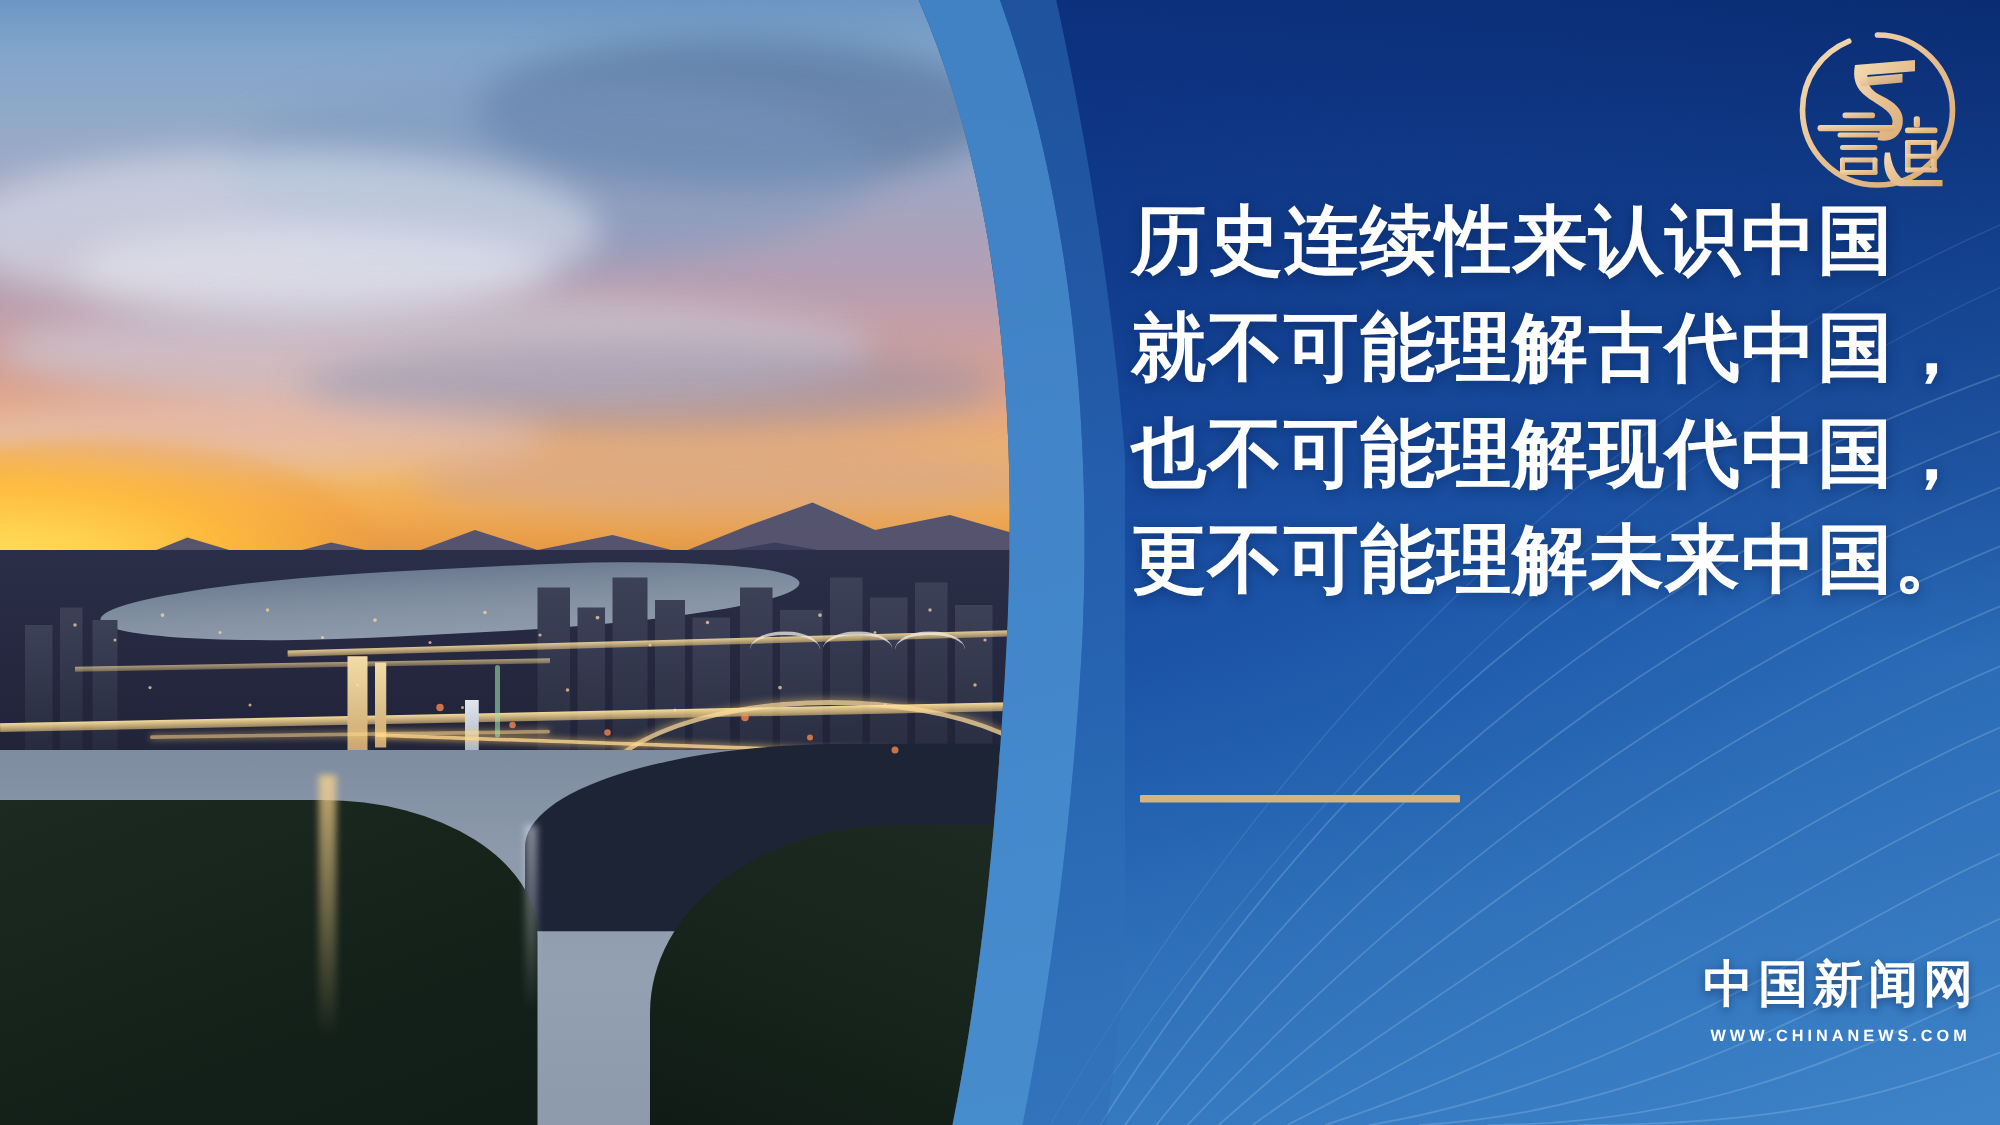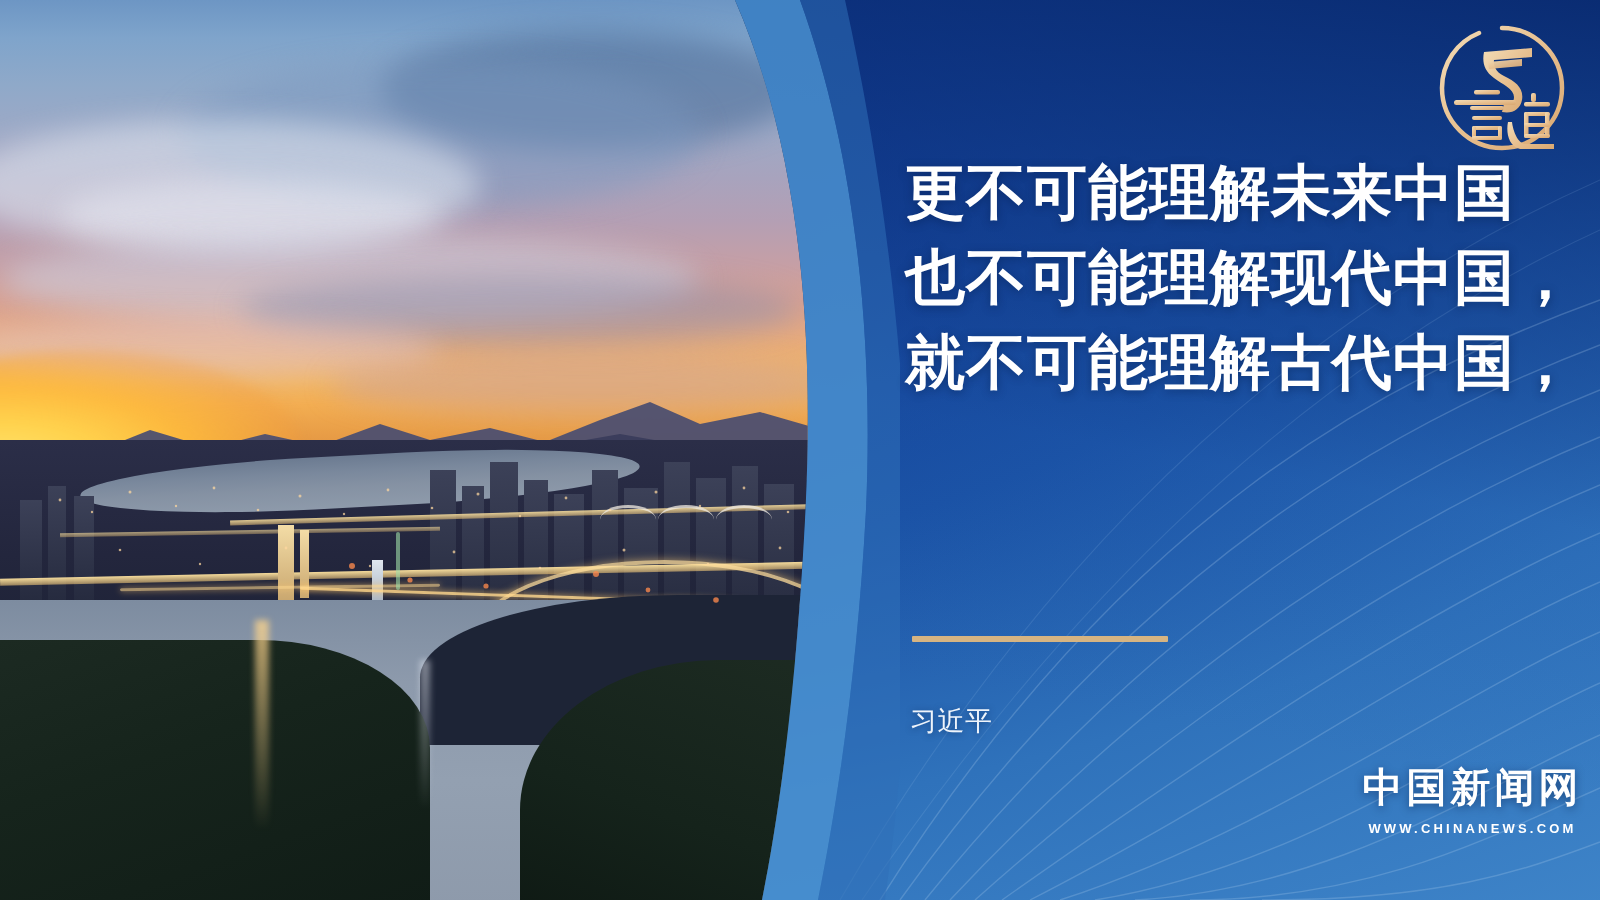--- a/index.html
+++ b/index.html
@@ -277,29 +277,29 @@
         <rect x="92" y="94" width="4.5" height="26" rx="2"></rect>
         <rect x="113" y="94" width="4.5" height="26" rx="2"></rect>
         <rect x="92" y="105" width="26" height="4" rx="2"></rect>
         <rect x="92" y="116" width="26" height="4" rx="2"></rect>
         <path d="M80,104 C80,104 82,122 92,126 L122,126 L122,131 L88,131 C76,128 74,114 76,104 Z"></path>
       </g>
     </svg>
   </div>
 
   <div class="quote">
-    <div class="qline">更不可能理解未来中国</div>
+    <div class="qline">历史连续性来认识中国</div>
+    <div class="qline">就不可能理解古代中国，</div>
     <div class="qline">也不可能理解现代中国，</div>
-    <div class="qline">就不可能理解古代中国，</div>
+    <div class="qline">更不可能理解未来中国。</div>
   </div>
 
   <div class="divider"></div>
 
   <div class="attrib">
-    <div class="aline">习近平</div>
   </div>
 
   <div class="brand">
     <div class="brand-cn">中国新闻网</div>
     <div class="brand-url">WWW.CHINANEWS.COM</div>
   </div>
 
 </div>
 
 </body></html>

